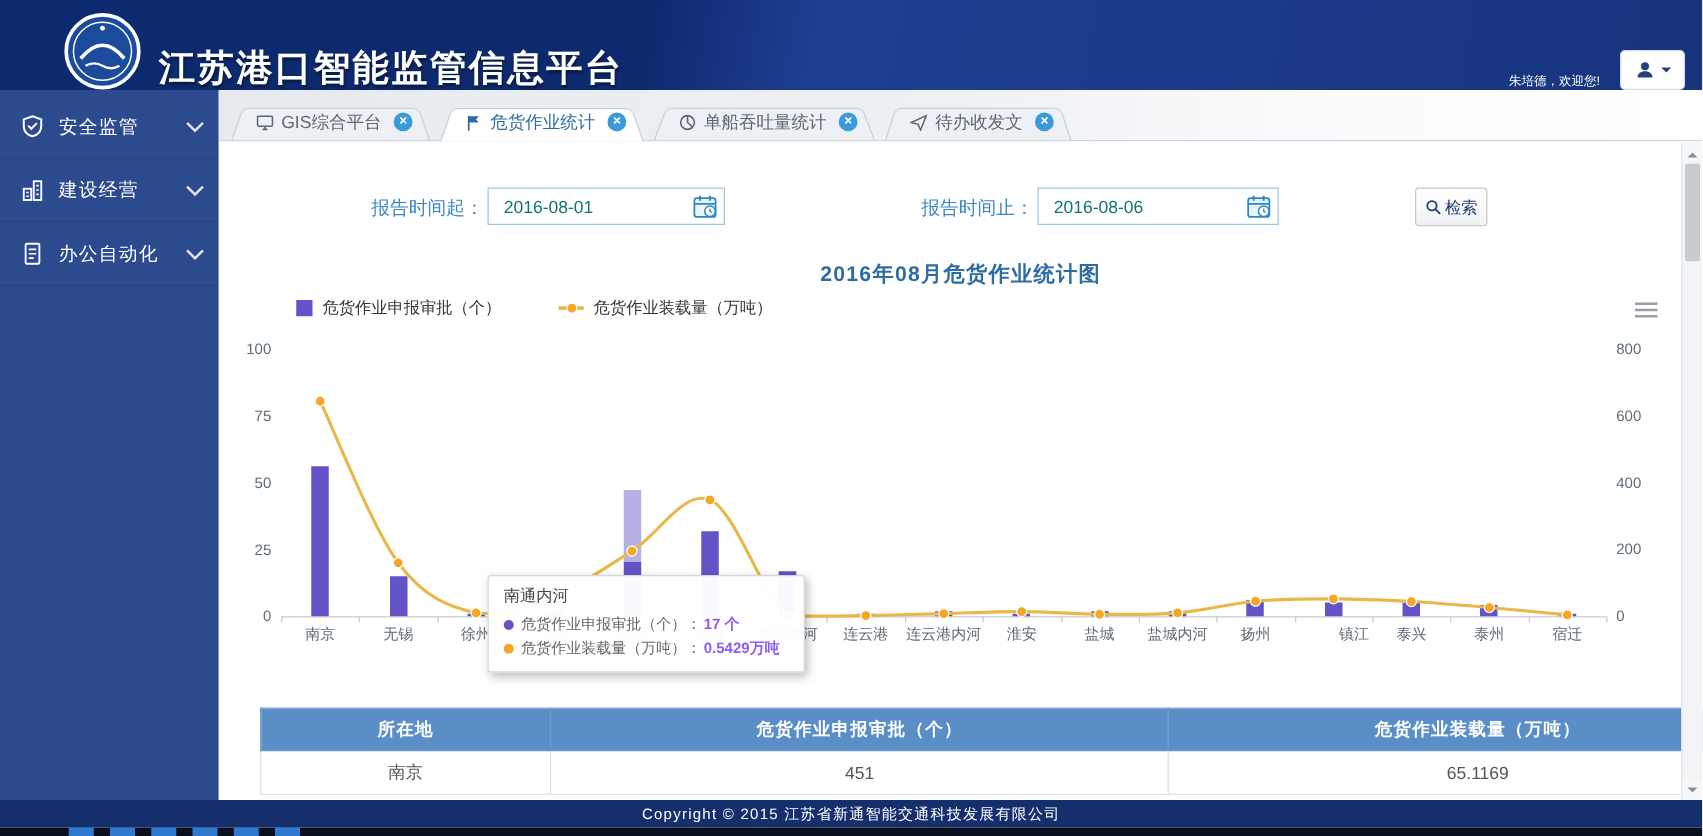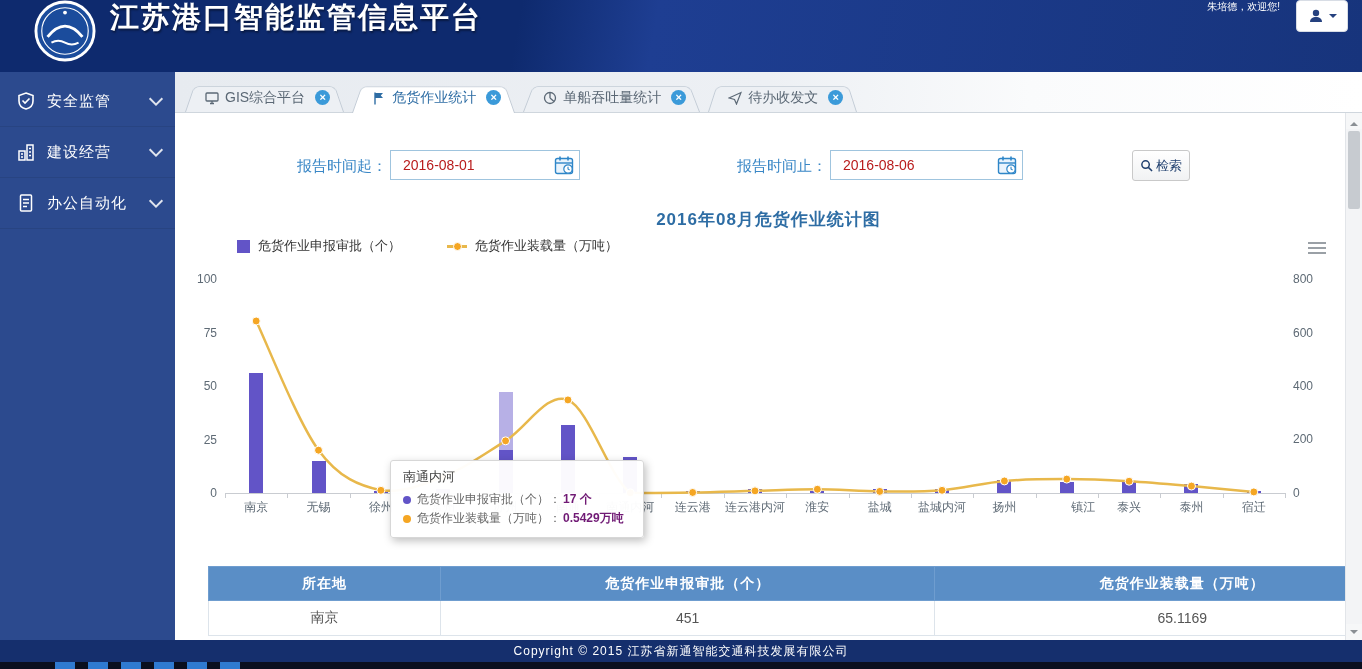--- a/index.html
+++ b/index.html
@@ -2,21 +2,21 @@
 <html><head>
 <meta charset="utf-8">
 <style>
   html,body{margin:0;padding:0;}
   body{font-family:"Liberation Sans","DejaVu Sans",sans-serif;}
   .app{position:relative;width:1362px;height:669px;overflow:hidden;background:#fff;}
 
   
   .header{position:absolute;top:0;left:0;right:0;height:72px;
     background:linear-gradient(100deg,#0e2a6e 0%,#0e2a6e 38%,#1e3e92 48%,#17347c 100%);
-    display:flex;align-items:flex-start;}
+    display:flex;align-items:flex-end;padding-left:17px;}
   .logo{width:62px;height:62px;margin-left:34px;flex:0 0 auto;}
   .titles{margin-left:14px;}
   .app-title{color:#fff;font-size:29px;font-weight:bold;letter-spacing:2px;line-height:34px;text-shadow:1px 2px 2px rgba(0,0,0,.4);}
   .app-subtitle{color:#39c6f4;font-size:10.5px;font-weight:bold;letter-spacing:1.6px;margin-top:2px;}
   .header-spacer{flex:1;}
   .welcome{color:#fff;font-size:10px;margin-right:16px;}
   .user-btn{width:50px;height:30px;background:#fff;border:1px solid #d8dde5;border-radius:4px;margin-right:14px;
     display:flex;align-items:center;justify-content:center;gap:5px;cursor:pointer;}
   .caret{width:0;height:0;border:4px solid transparent;border-top-color:#25417f;margin-top:4px;}
 
@@ -44,21 +44,21 @@
   .tab-close::before{content:"×";}
 
   
   .filter-row{position:relative;height:32px;margin-top:37px;}
   .f-label{position:absolute;top:7px;font-size:15px;color:#3a87c6;text-align:right;width:150px;}
   .f-label.l1{left:62px;}
   .f-label.l2{left:502px;}
   .date-field{position:absolute;top:0;height:30px;border:1px solid #9fc4de;background:#fff;box-sizing:border-box;}
   .date-field.d1{left:215px;width:190px;}
   .date-field.d2{left:655px;width:193px;}
-  .date-field input{border:none;outline:none;width:100%;height:100%;padding:0 32px 0 12px;font-size:14px;color:#b91c1c;box-sizing:border-box;font-family:inherit;background:transparent;}
+  .date-field input{border:none;outline:none;width:100%;height:100%;padding:0 32px 0 12px;font-size:14px;color:#0f766e;box-sizing:border-box;font-family:inherit;background:transparent;}
   .cal-icon{position:absolute;right:4px;top:3px;width:22px;height:22px;}
   .search-btn{position:absolute;left:957px;top:0;width:58px;height:31px;background:linear-gradient(#ffffff,#f1f2f3);
     border:1px solid #c9c9c9;border-radius:3px;display:flex;align-items:center;justify-content:center;gap:3px;cursor:pointer;
     font-size:13px;color:#1f3f6e;font-family:inherit;}
   .search-btn svg{width:13px;height:13px;}
 
   
   .chart-title{margin-top:26px;text-align:center;font-size:17px;font-weight:bold;color:#2e6da4;letter-spacing:1px;height:20px;}
   .legend-row{position:relative;margin:10px 0 0 62px;height:16px;display:flex;align-items:center;gap:46px;font-size:13px;color:#333;}
   .lg-item{display:flex;align-items:center;gap:8px;cursor:pointer;}
@@ -82,21 +82,21 @@
   .line-svg{position:absolute;left:0;top:0;z-index:2;overflow:visible;}
 
   
   .tooltip{position:absolute;left:215px;top:192px;width:228px;z-index:6;background:rgba(255,255,255,.97);
     border:1px solid #d7d7d7;border-radius:3px;box-shadow:2px 3px 8px rgba(0,0,0,.25);padding:7px 12px 9px;pointer-events:none;}
   .tt-title{font-size:13px;color:#444;margin-bottom:4px;}
   .tt-row{font-size:12px;color:#666;display:flex;align-items:center;line-height:19px;white-space:nowrap;}
   .tt-dot{width:8px;height:8px;border-radius:50%;margin-right:6px;flex:0 0 auto;}
   .tt-dot.d-bar{background:#6254c7;}
   .tt-dot.d-line{background:#f5a623;}
-  .tt-row b{color:#701a75;margin-left:2px;}
+  .tt-row b{color:#8b5cf6;margin-left:2px;}
 
   
   .data-table{margin:48px 0 0 33px;width:1222px;border-collapse:collapse;table-layout:fixed;}
   .data-table th{background:#5a8ec6;color:#fff;font-weight:bold;font-size:14px;height:31px;border:1px solid #6f9dcf;letter-spacing:1px;}
   .data-table td{height:32px;text-align:center;font-size:14px;color:#555;border:1px solid #dde4eb;background:#fff;}
 
   
   .scrollbar{position:absolute;right:0;top:41px;bottom:0;width:17px;background:#f3f4f6;border-left:1px solid #e2e5e9;box-sizing:border-box;}
   .sb-btn{height:16px;position:relative;background:#f6f7f8;}
   .sb-btn::after{content:"";position:absolute;left:4px;border:4px solid transparent;}

